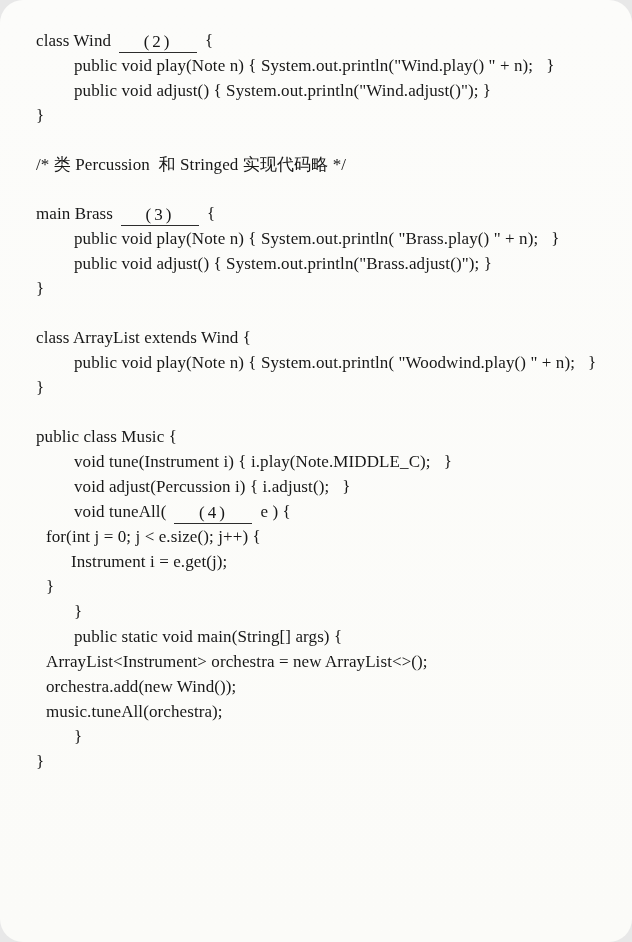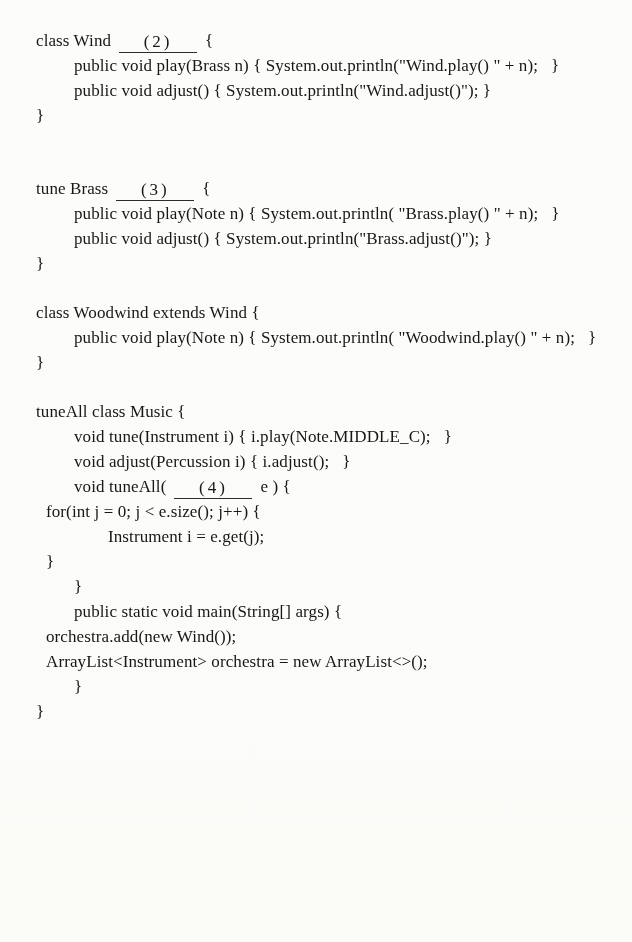--- a/index.html
+++ b/index.html
@@ -12,33 +12,34 @@
     width: 632px;
     height: 942px;
     margin: 0 auto;
     box-sizing: border-box;
     background: linear-gradient(180deg, #fcfcfa 0%, #fbfbf8 100%);
     color: #171717;
     font-family: "Liberation Serif", "DejaVu Serif", serif;
     font-size: 17px;
     padding-top: 28px;
     overflow: hidden;
+    border-radius: 23px;
   }
   .code-line {
     height: 25px;
     line-height: 25px;
     white-space: pre;
   }
   .gap-line {
     height: 24px;
   }
   .ind0 { padding-left: 36px; }
   .ind1 { padding-left: 74px; }
   .ind2 { padding-left: 46px; }
-  .ind3 { padding-left: 108px; }
+  .ind3 { padding-left: 71px; }
   .code-text {
     letter-spacing: 0.1px;
   }
   .blank {
     display: inline-block;
     min-width: 78px;
     box-sizing: border-box;
     text-align: center;
     border-bottom: 1.6px solid #2c2c2c;
     letter-spacing: 3px;
@@ -49,41 +50,43 @@
     padding-bottom: 1px;
   }
   .code-line > .blank:first-child { margin-left: 0; }
 </style>
 </head>
 <body>
 
 <div class="page">
   <div>
       <div class="code-line ind0"><span class="code-text">class Wind</span><span class="blank">(2)</span><span class="code-text">{</span></div>
-      <div class="code-line ind1"><span class="code-text">public void play(Brass n) { System.out.println("Wind.play() " + n);   }</span></div>
+      <div class="code-line ind1"><span class="code-text">public void play(Note n) { System.out.println("Wind.play() " + n);   }</span></div>
       <div class="code-line ind1"><span class="code-text">public void adjust() { System.out.println("Wind.adjust()"); }</span></div>
       <div class="code-line ind0"><span class="code-text">}</span></div>
       <div class="gap-line"></div>
+      <div class="code-line ind0"><span class="code-text">/* 类 Percussion  和 Stringed 实现代码略 */</span></div>
       <div class="gap-line"></div>
-      <div class="code-line ind0"><span class="code-text">tune Brass</span><span class="blank">(3)</span><span class="code-text">{</span></div>
+      <div class="code-line ind0"><span class="code-text">main Brass</span><span class="blank">(3)</span><span class="code-text">{</span></div>
       <div class="code-line ind1"><span class="code-text">public void play(Note n) { System.out.println( "Brass.play() " + n);   }</span></div>
       <div class="code-line ind1"><span class="code-text">public void adjust() { System.out.println("Brass.adjust()"); }</span></div>
       <div class="code-line ind0"><span class="code-text">}</span></div>
       <div class="gap-line"></div>
-      <div class="code-line ind0"><span class="code-text">class Woodwind extends Wind {</span></div>
+      <div class="code-line ind0"><span class="code-text">class ArrayList extends Wind {</span></div>
       <div class="code-line ind1"><span class="code-text">public void play(Note n) { System.out.println( "Woodwind.play() " + n);   }</span></div>
       <div class="code-line ind0"><span class="code-text">}</span></div>
       <div class="gap-line"></div>
-      <div class="code-line ind0"><span class="code-text">tuneAll class Music {</span></div>
+      <div class="code-line ind0"><span class="code-text">public class Music {</span></div>
       <div class="code-line ind1"><span class="code-text">void tune(Instrument i) { i.play(Note.MIDDLE_C);   }</span></div>
       <div class="code-line ind1"><span class="code-text">void adjust(Percussion i) { i.adjust();   }</span></div>
       <div class="code-line ind1"><span class="code-text">void tuneAll(</span><span class="blank">(4)</span><span class="code-text">e ) {</span></div>
       <div class="code-line ind2"><span class="code-text">for(int j = 0; j &lt; e.size(); j++) {</span></div>
       <div class="code-line ind3"><span class="code-text">Instrument i = e.get(j);</span></div>
       <div class="code-line ind2"><span class="code-text">}</span></div>
       <div class="code-line ind1"><span class="code-text">}</span></div>
       <div class="code-line ind1"><span class="code-text">public static void main(String[] args) {</span></div>
+      <div class="code-line ind2"><span class="code-text">ArrayList&lt;Instrument&gt; orchestra = new ArrayList&lt;&gt;();</span></div>
       <div class="code-line ind2"><span class="code-text">orchestra.add(new Wind());</span></div>
-      <div class="code-line ind2"><span class="code-text">ArrayList&lt;Instrument&gt; orchestra = new ArrayList&lt;&gt;();</span></div>
+      <div class="code-line ind2"><span class="code-text">music.tuneAll(orchestra);</span></div>
       <div class="code-line ind1"><span class="code-text">}</span></div>
       <div class="code-line ind0"><span class="code-text">}</span></div>
     </div>
 </div>
 
 </body></html>

